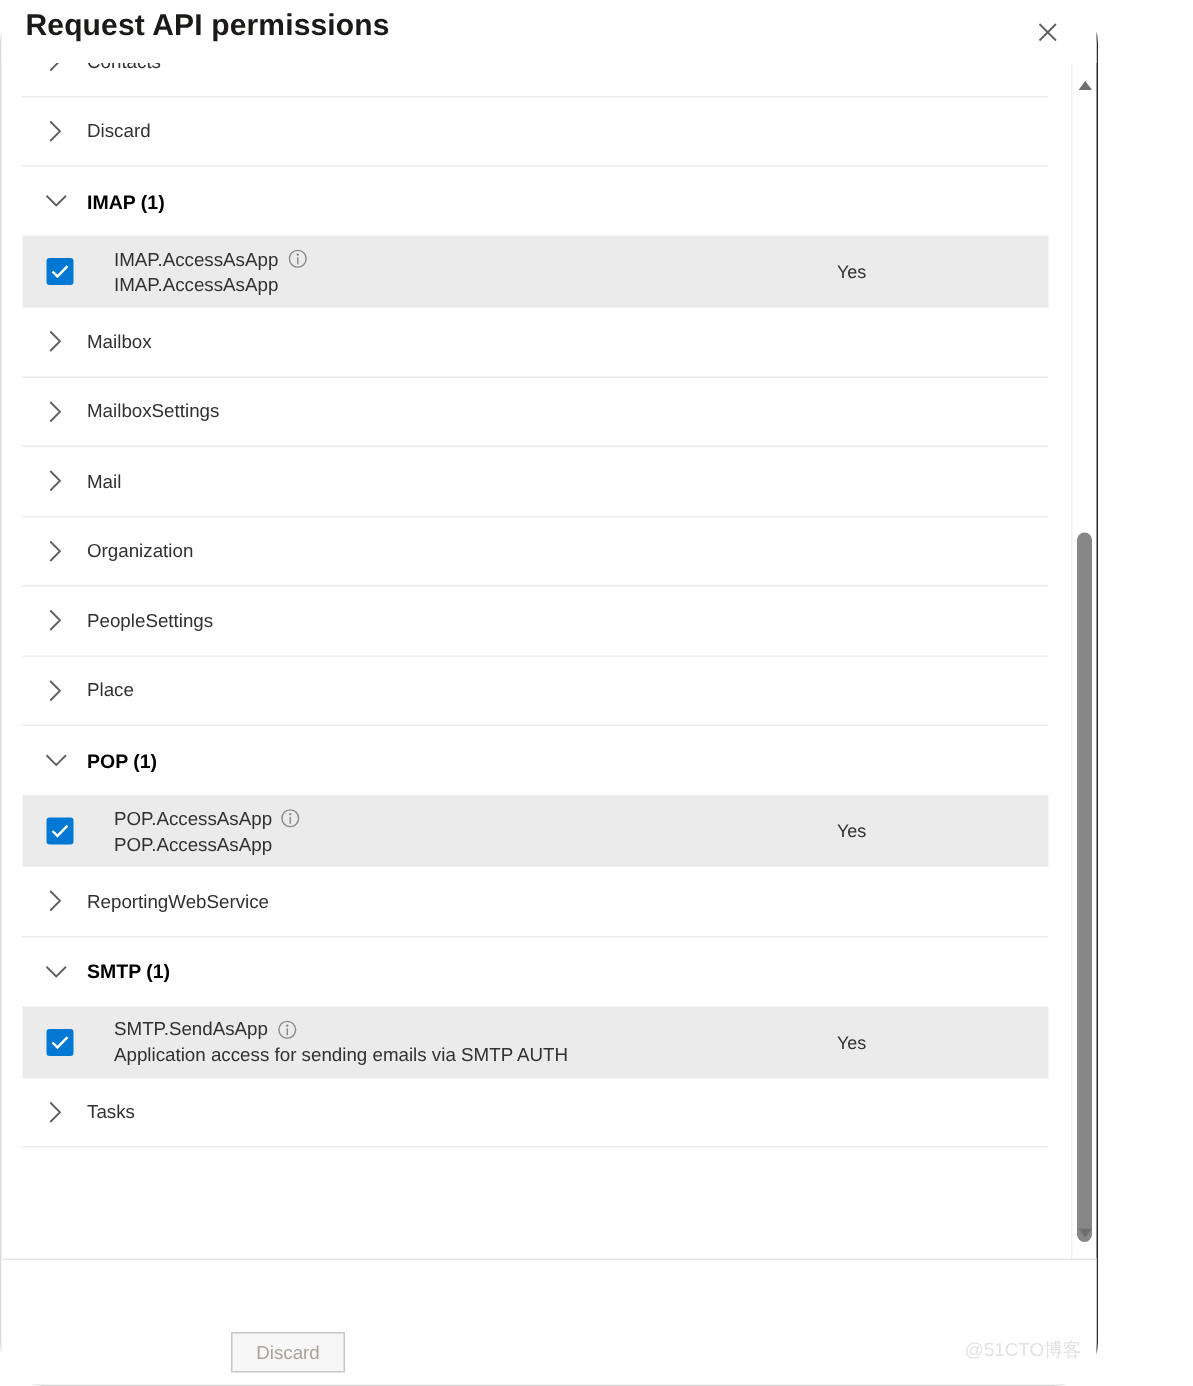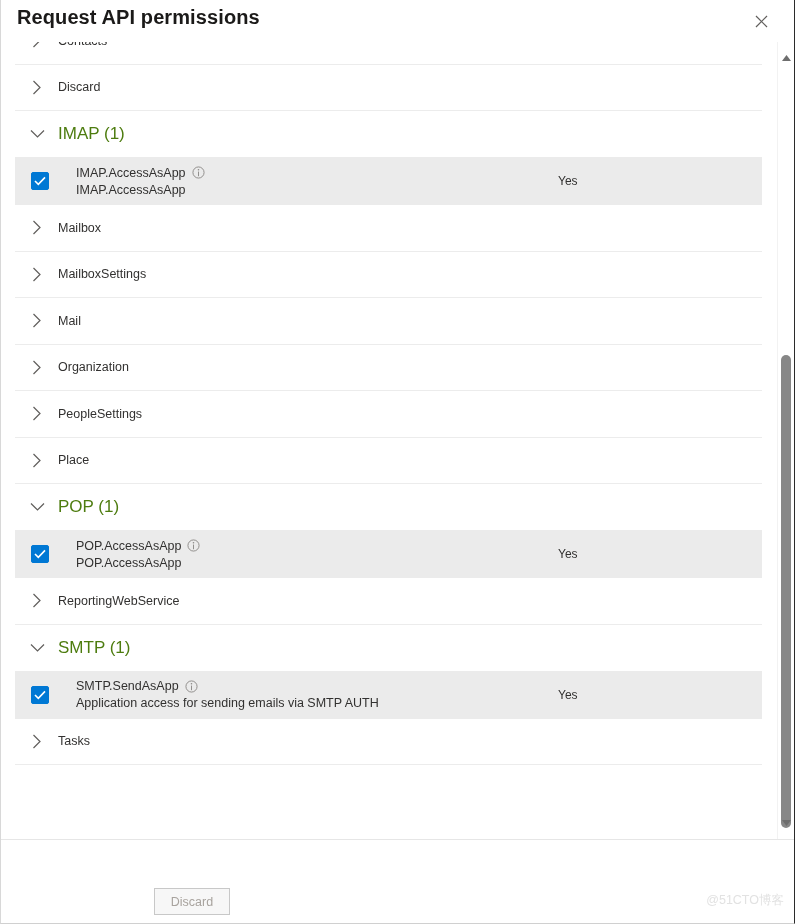--- a/index.html
+++ b/index.html
@@ -5,25 +5,26 @@
   * { box-sizing: border-box; margin: 0; padding: 0; }
   html, body {
     width: 795px; height: 924px;
     background: #ffffff;
     font-family: "Liberation Sans", sans-serif;
     overflow: hidden;
   }
 
   .panel {
     position: relative;
-    width: 795px; height: 924px;
+    width: 732px; height: 924px;
     background: #ffffff;
     border-left: 1px solid #d8d8d8;
     border-right: 1px solid #2b2b2b;
     border-bottom: 1px solid #d0d0d0;
+    border-radius: 29px;
   }
 
   
   .header {
     position: absolute; top: 0; left: 0; right: 0; height: 42px;
     background: #ffffff;
   }
   .header-title {
     position: absolute; left: 16px; top: 6px;
     font-size: 20px; font-weight: 600; color: #1b1a19;
@@ -58,21 +59,21 @@
     width: 24px; height: 24px; margin-left: 10px;
     display: flex; align-items: center; justify-content: center;
     flex: 0 0 auto;
   }
   .row-label {
     font-size: 12.5px; color: #323130;
     margin-left: 9px;
     white-space: nowrap;
   }
   .group-label {
-    font-size: 17px; color: #4d7c0f; font-weight: 400;
+    font-size: 13px; color: #000000; font-weight: 700;
     margin-left: 9px; white-space: nowrap;
   }
   .group-row { border-bottom: none; height: 46px; }
 
   
   .perm-row {
     position: relative;
     height: 48px;
     background: #ebebeb;
     display: flex; align-items: center;

